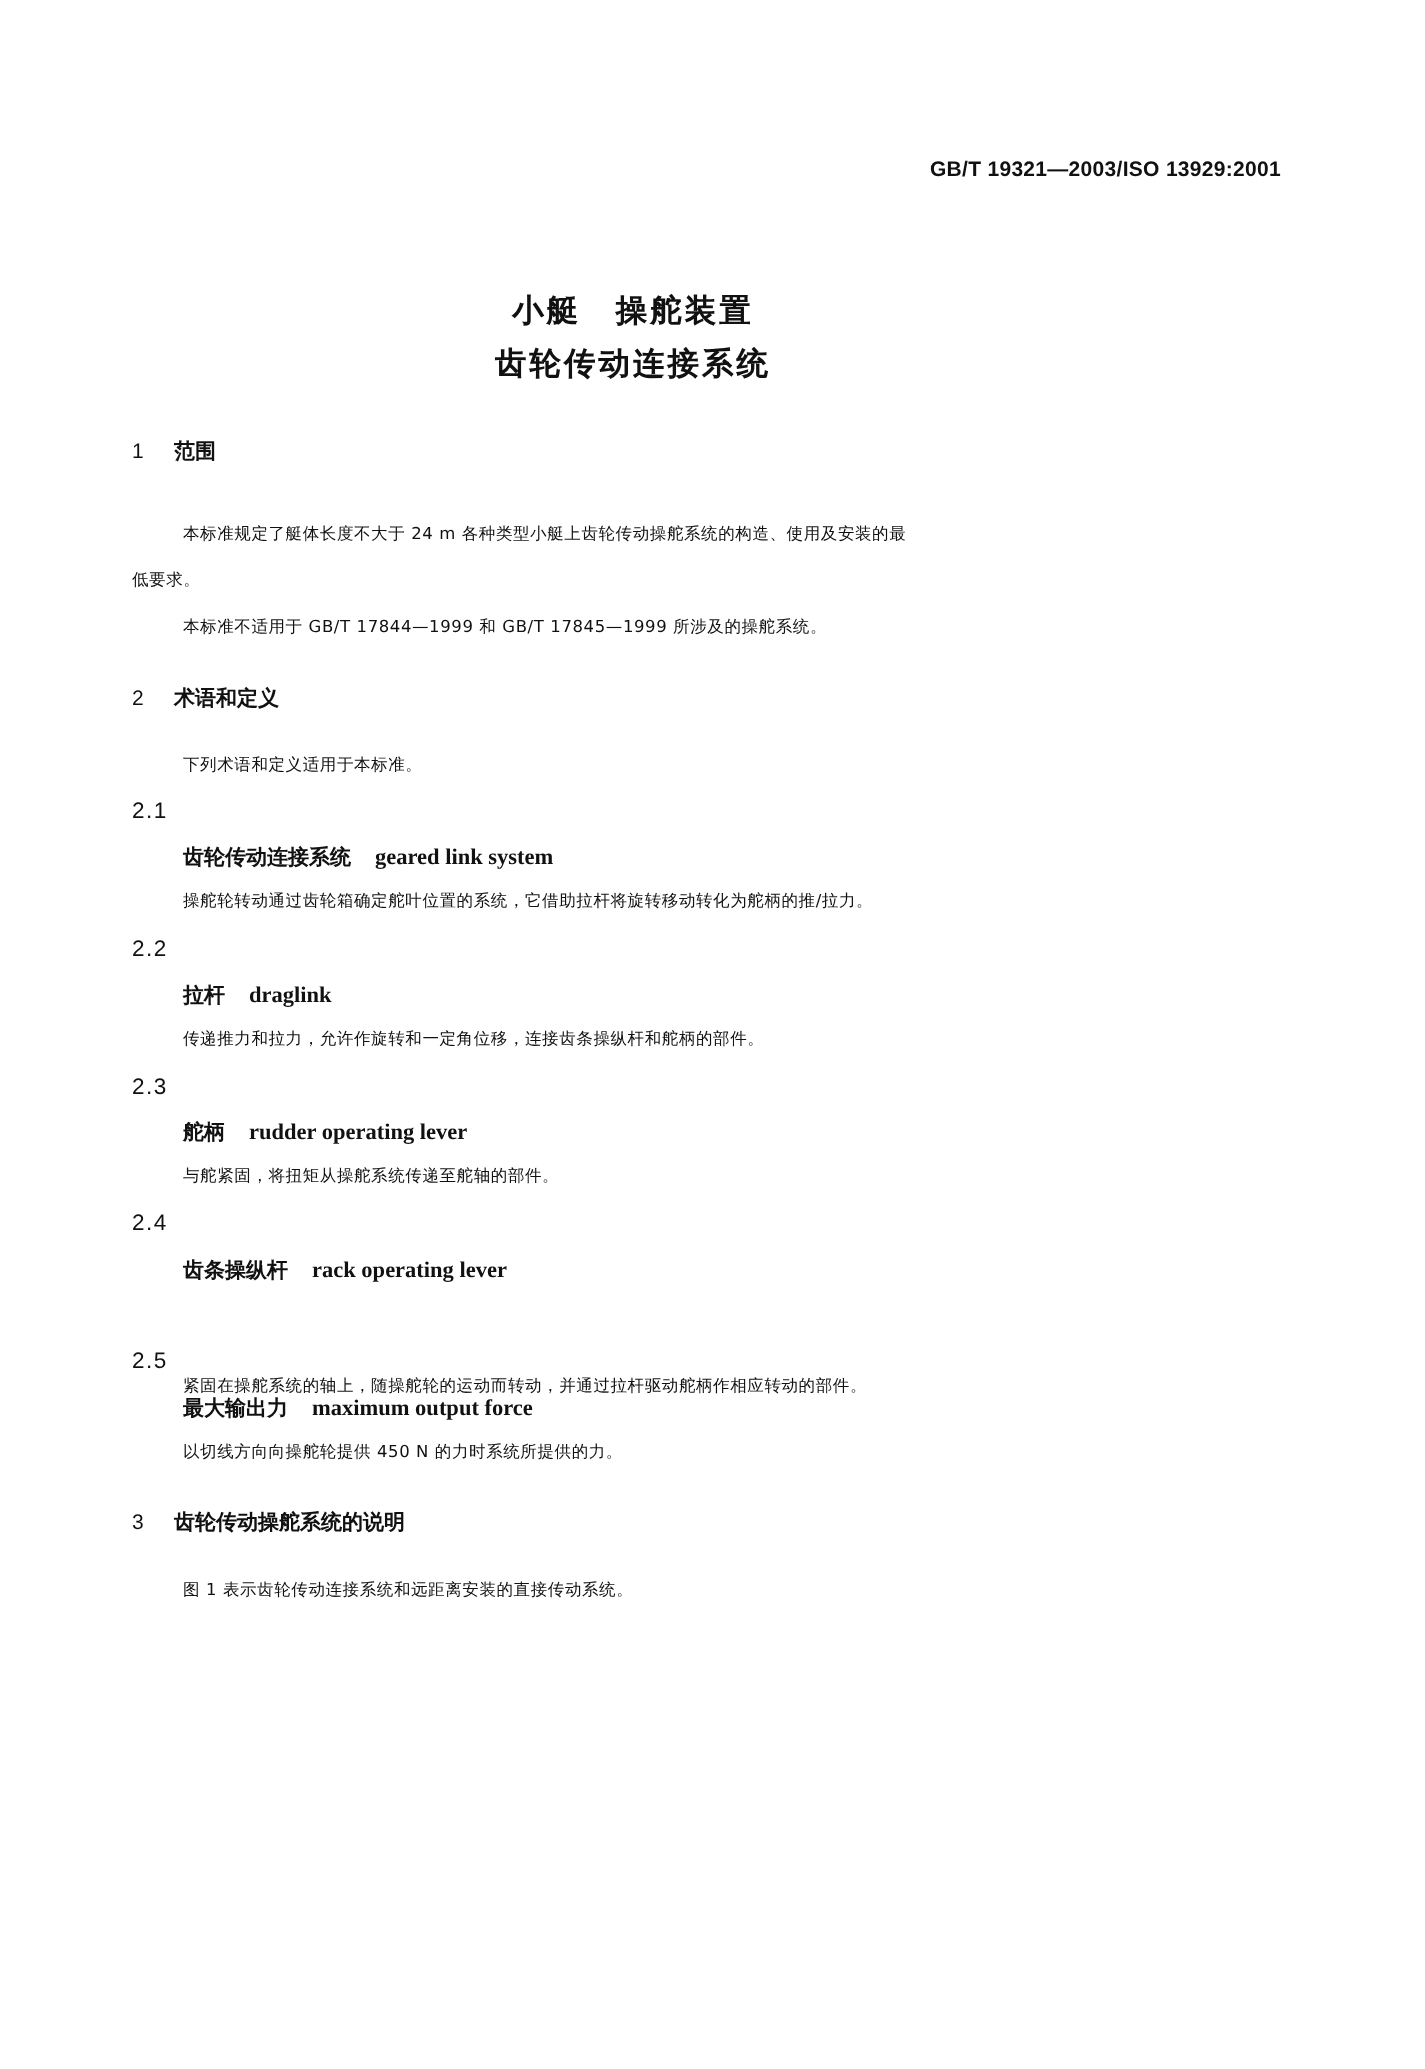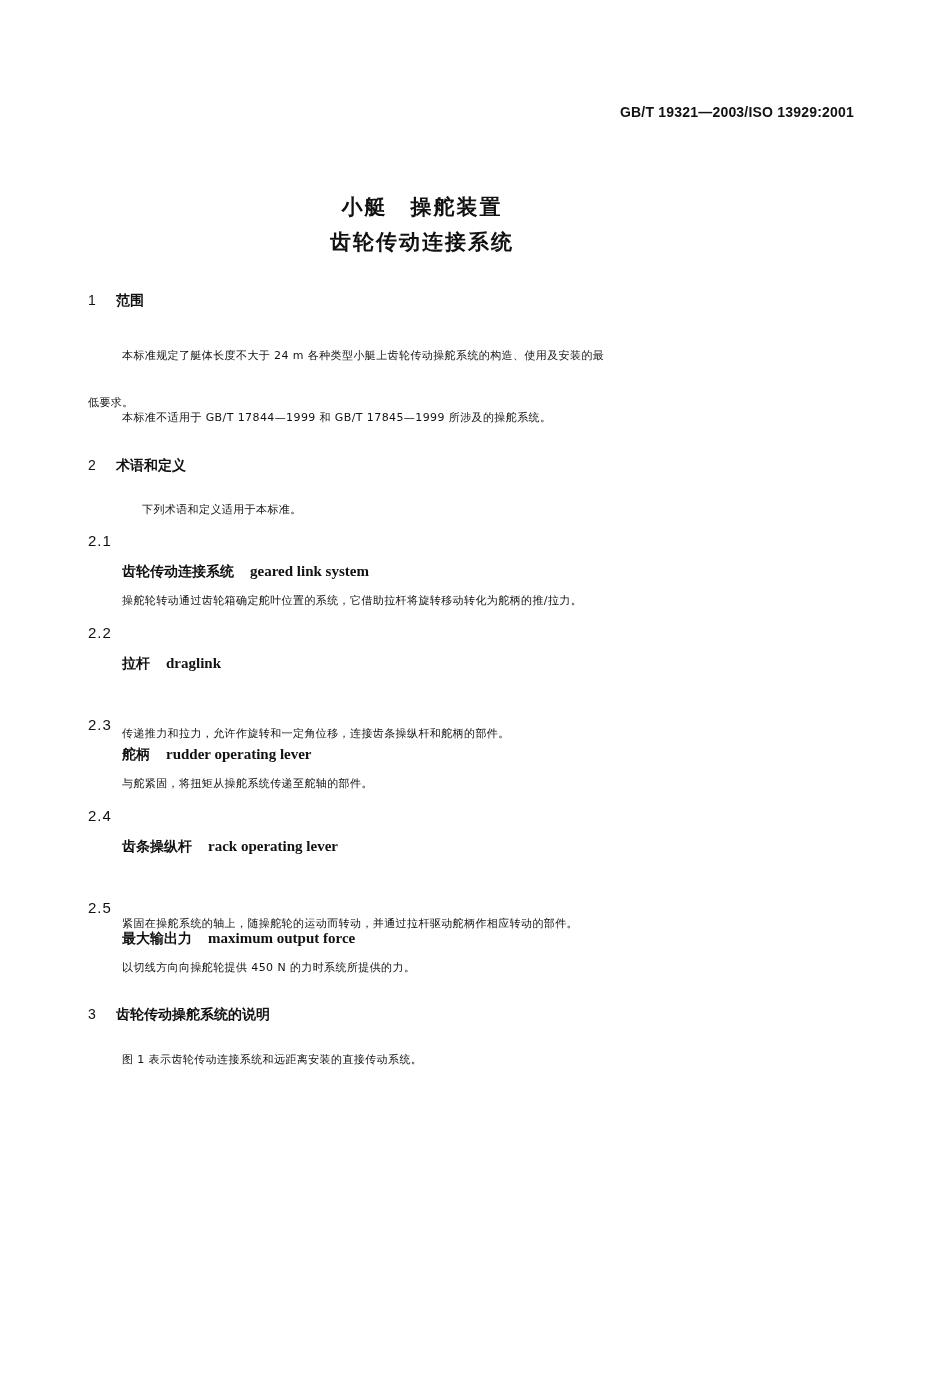--- a/index.html
+++ b/index.html
@@ -22,21 +22,21 @@
   .title-1 { top: 193px; }
   .title-2 { top: 228px; }
   .sec-head {
     left: 88px; font-size: 14px; font-weight: bold;
   }
   .sec-head .num { display: inline-block; width: 28px; font-weight: normal; font-family: "Liberation Sans", sans-serif; }
   .para {
     left: 122px; font-size: 11px; letter-spacing: 0.4px;
     font-family: "DejaVu Sans", sans-serif;
   }
-  .para-cont { left: 88px; margin-top: 16px; }
+  .para-cont { left: 88px; }
   .sub-num {
     left: 88px; font-family: "Liberation Sans", sans-serif; font-size: 15px; letter-spacing: 1px;
   }
   .term {
     left: 122px; font-size: 14px; font-weight: bold;
   }
   .term .en {
     font-family: "Liberation Serif", serif; font-weight: bold; font-size: 15px; margin-left: 16px;
   }
 </style>
@@ -51,33 +51,33 @@
 <div class="abs sec-head" style="top:292px;">
   <span class="num">1</span><span>范围</span>
 </div>
 <div class="abs para" style="top:348px;">本标准规定了艇体长度不大于 24 m 各种类型小艇上齿轮传动操舵系统的构造、使用及安装的最</div>
 <div class="abs para para-cont" style="top:379px;">低要求。</div>
 <div class="abs para" style="top:410px;">本标准不适用于 GB/T 17844—1999 和 GB/T 17845—1999 所涉及的操舵系统。</div>
 
 <div class="abs sec-head" style="top:457px;">
   <span class="num">2</span><span>术语和定义</span>
 </div>
-<div class="abs para" style="top:502px;margin-left:20px;">下列术语和定义适用于本标准。</div>
+<div class="abs para" style="top:502px;">下列术语和定义适用于本标准。</div>
 
 <div class="abs sub-num" style="top:532px;">2.1</div>
 <div class="abs term" style="top:563px;">
   <span>齿轮传动连接系统</span><span class="en">geared link system</span>
 </div>
 <div class="abs para" style="top:593px;">操舵轮转动通过齿轮箱确定舵叶位置的系统，它借助拉杆将旋转移动转化为舵柄的推/拉力。</div>
 
 <div class="abs sub-num" style="top:624px;">2.2</div>
 <div class="abs term" style="top:655px;">
   <span>拉杆</span><span class="en">draglink</span>
 </div>
-<div class="abs para" style="top:726px;text-align:center;">传递推力和拉力，允许作旋转和一定角位移，连接齿条操纵杆和舵柄的部件。</div>
+<div class="abs para" style="top:685px;text-align:center;">传递推力和拉力，允许作旋转和一定角位移，连接齿条操纵杆和舵柄的部件。</div>
 
 <div class="abs sub-num" style="top:716px;">2.3</div>
 <div class="abs term" style="top:746px;">
   <span>舵柄</span><span class="en">rudder operating lever</span>
 </div>
 <div class="abs para" style="top:776px;">与舵紧固，将扭矩从操舵系统传递至舵轴的部件。</div>
 
 <div class="abs sub-num" style="top:807px;">2.4</div>
 <div class="abs term" style="top:838px;">
   <span>齿条操纵杆</span><span class="en">rack operating lever</span>

